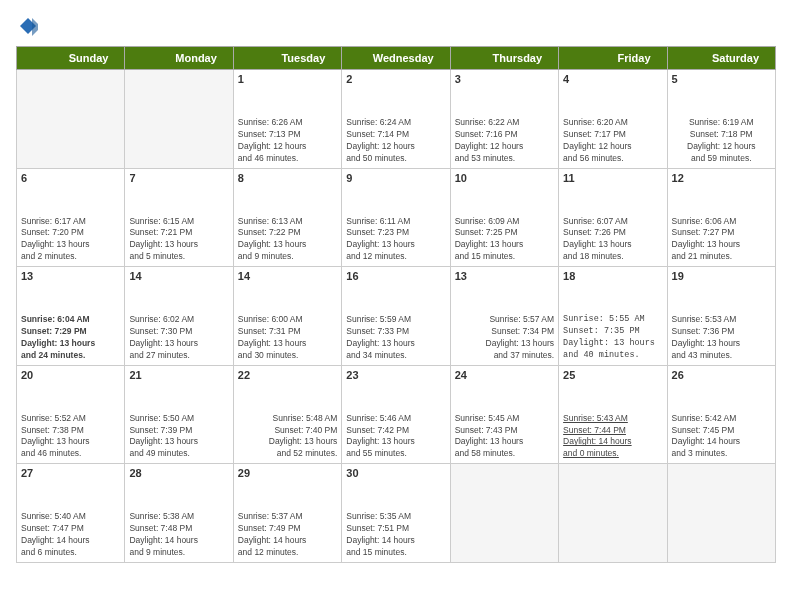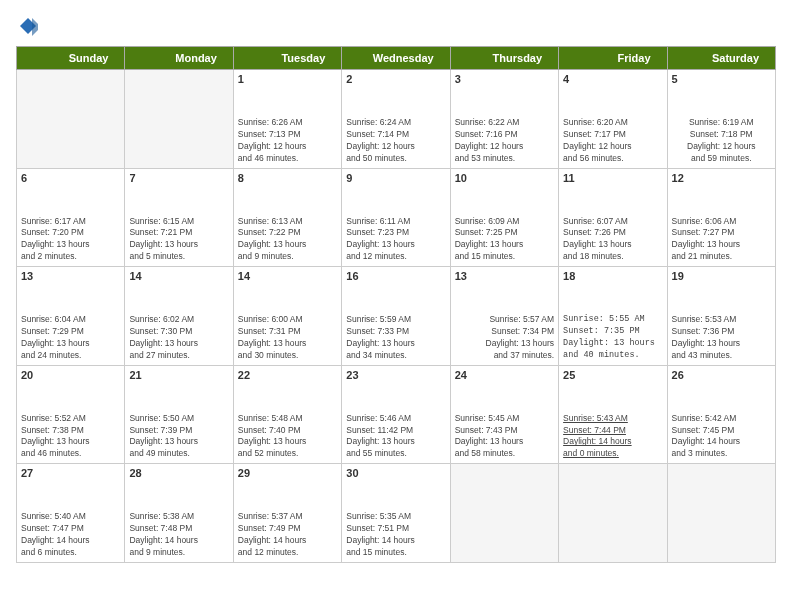--- a/index.html
+++ b/index.html
@@ -220,21 +220,21 @@
             <span class="day-number">12</span>
             <div class="day-info" style="white-space: pre-line;">Sunrise: 6:06 AM
 Sunset: 7:27 PM
 Daylight: 13 hours
 and 21 minutes.</div>
           </td>
         </tr>
         <tr>
           <td>
             <span class="day-number">13</span>
-            <div class="day-info" style="white-space: pre-line;">Sunrise: 6:04 AM
+            <div class="day-info" style="white-space: pre-line; font-weight: bold;">Sunrise: 6:04 AM
 Sunset: 7:29 PM
 Daylight: 13 hours
 and 24 minutes.</div>
           </td>
           <td>
             <span class="day-number">14</span>
             <div class="day-info" style="white-space: pre-line;">Sunrise: 6:02 AM
 Sunset: 7:30 PM
 Daylight: 13 hours
 and 27 minutes.</div>
@@ -285,29 +285,29 @@
           </td>
           <td>
             <span class="day-number">21</span>
             <div class="day-info" style="white-space: pre-line;">Sunrise: 5:50 AM
 Sunset: 7:39 PM
 Daylight: 13 hours
 and 49 minutes.</div>
           </td>
           <td>
             <span class="day-number">22</span>
-            <div class="day-info" style="white-space: pre-line;">Sunrise: 5:48 AM
+            <div class="day-info" style="white-space: pre-line; text-align: right;">Sunrise: 5:48 AM
 Sunset: 7:40 PM
 Daylight: 13 hours
 and 52 minutes.</div>
           </td>
           <td>
             <span class="day-number">23</span>
             <div class="day-info" style="white-space: pre-line;">Sunrise: 5:46 AM
-Sunset: 11:42 PM
+Sunset: 7:42 PM
 Daylight: 13 hours
 and 55 minutes.</div>
           </td>
           <td>
             <span class="day-number">24</span>
             <div class="day-info" style="white-space: pre-line;">Sunrise: 5:45 AM
 Sunset: 7:43 PM
 Daylight: 13 hours
 and 58 minutes.</div>
           </td>

